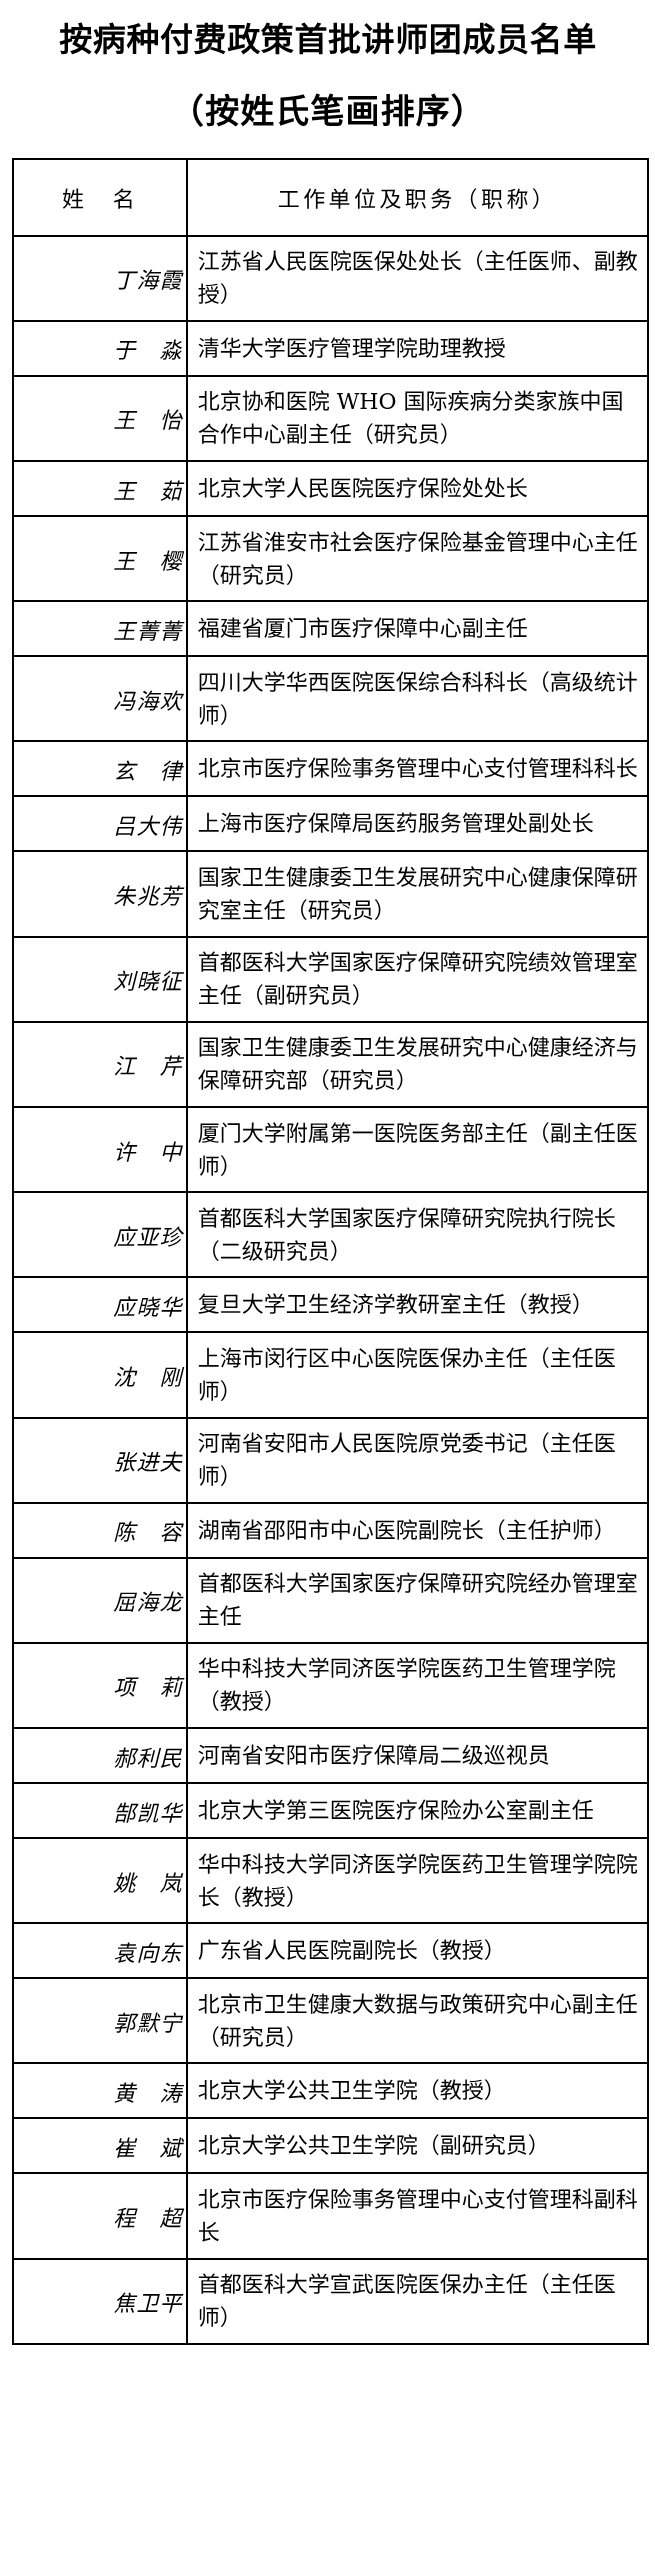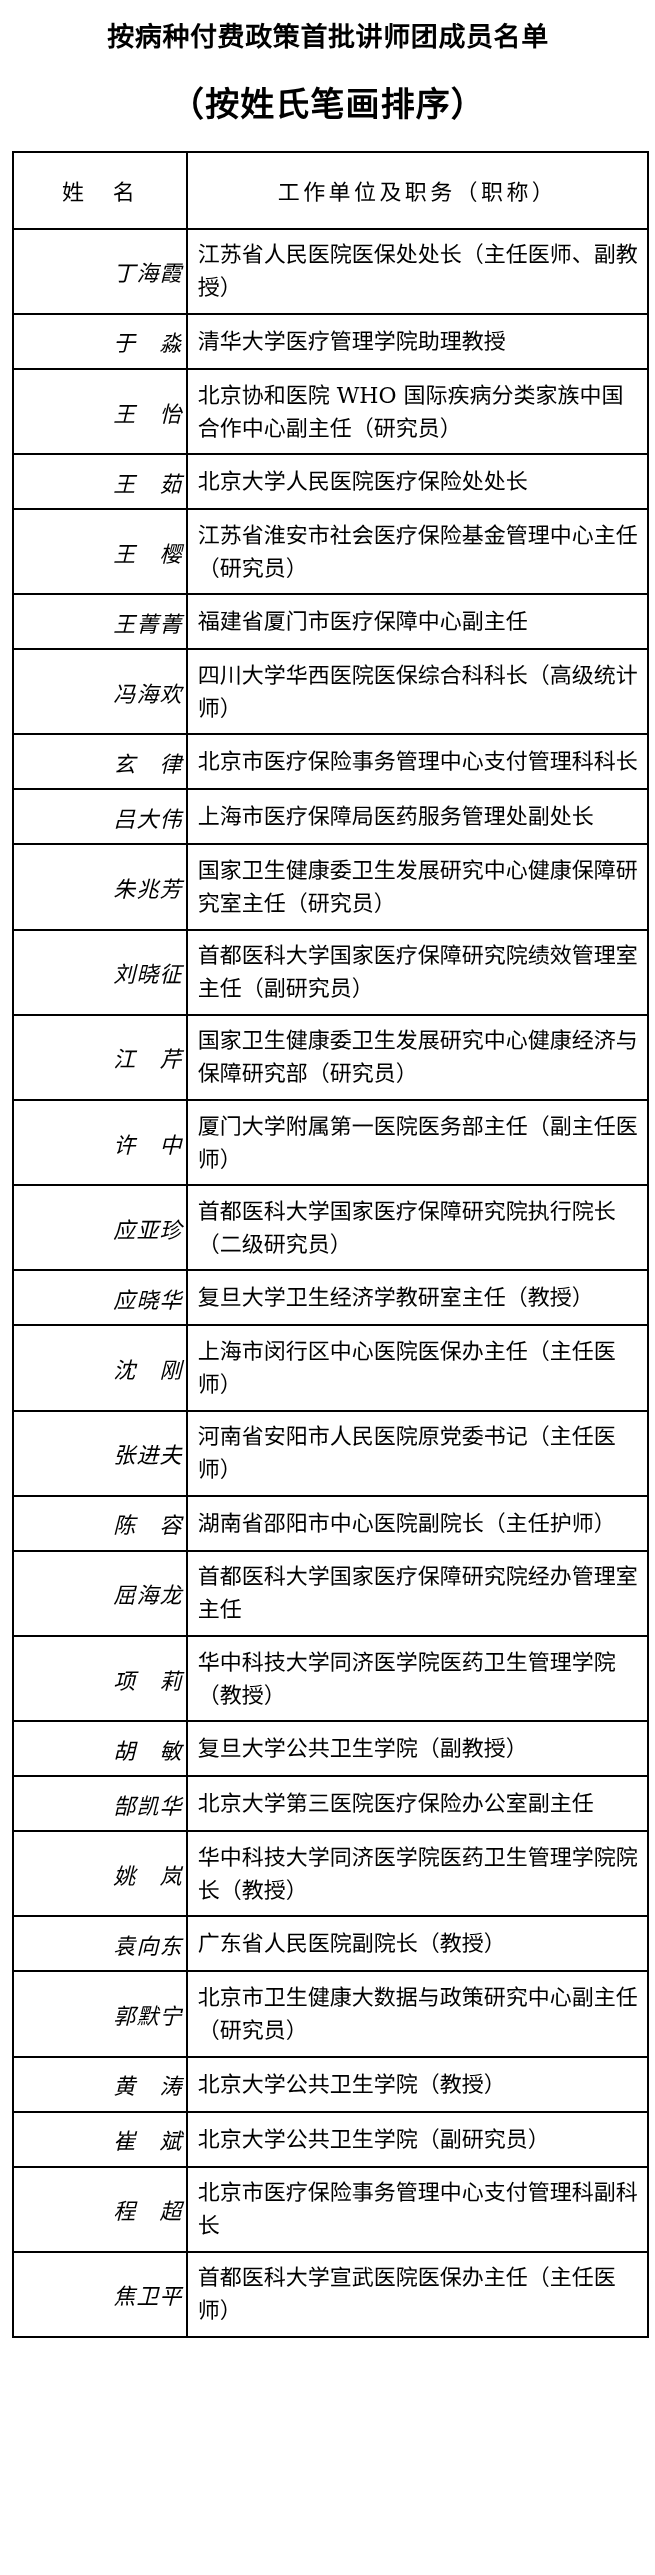--- a/index.html
+++ b/index.html
@@ -9,21 +9,21 @@
     font-family: "DejaVu Serif", "Liberation Serif", serif;
   }
   body {
     width: 656px;
     min-height: 2576px;
     margin: 0 auto;
   }
   .doc-title {
     margin: 20.6px 5.7px 0 5.7px;
     text-align: center;
-    font-size: 27px;
+    font-size: 33px;
     font-weight: bold;
     line-height: 1.15;
     letter-spacing: 0.6px;
   }
   .doc-subtitle {
     margin: 33px 5.7px 0 5.7px;
     text-align: center;
     font-size: 34px;
     font-weight: bold;
     line-height: 1.15;
@@ -259,29 +259,29 @@
 
   <tr>
     <td class="name-cell">
       <span>项　莉</span>
     </td>
     <td class="unit-cell">
       <span>华中科技大学同济医学院医药卫生管理学院（教授）</span>
     </td>
   </tr>
 
-
-  <tr>
-    <td class="name-cell">
-      <span>胡　敏</span>
-    </td>
-    <td class="unit-cell">
-      <span>复旦大学公共卫生学院（副教授）</span>
-    </td>
-  </tr>
+  <tr>
+    <td class="name-cell">
+      <span>郝利民</span>
+    </td>
+    <td class="unit-cell">
+      <span>河南省安阳市医疗保障局二级巡视员</span>
+    </td>
+  </tr>
+
 
   <tr>
     <td class="name-cell">
       <span>郜凯华</span>
     </td>
     <td class="unit-cell">
       <span>北京大学第三医院医疗保险办公室副主任</span>
     </td>
   </tr>
 

